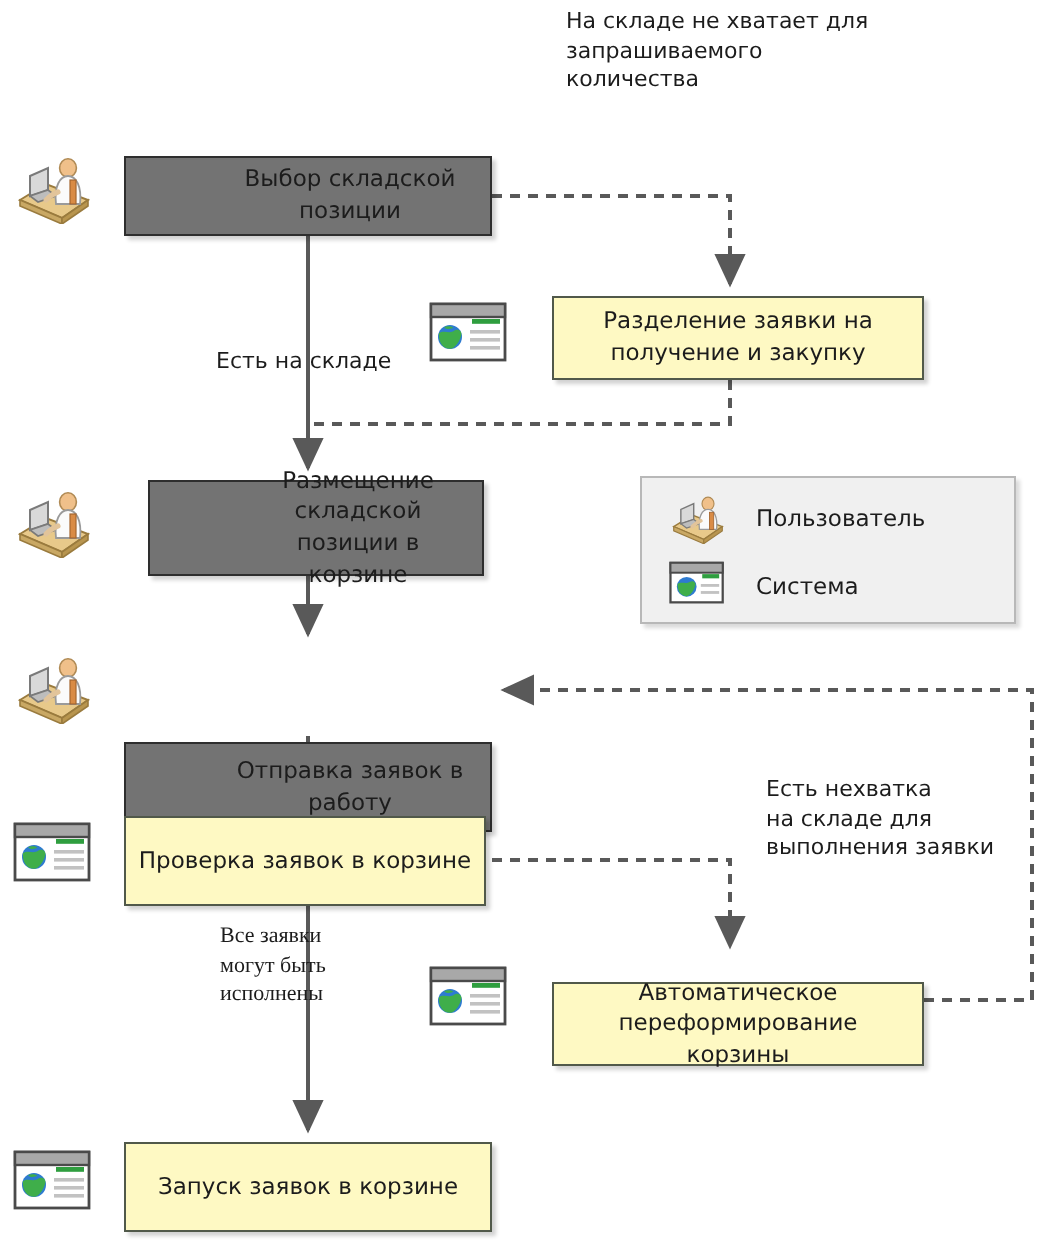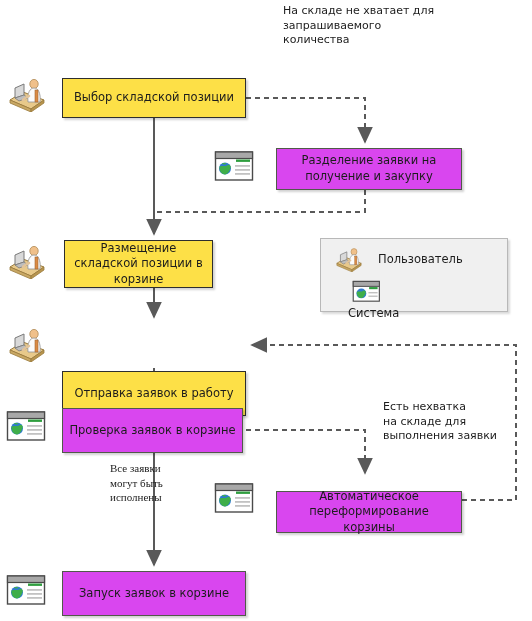--- a/index.html
+++ b/index.html
@@ -25,25 +25,26 @@
     justify-content: center;
     text-align: center;
     font-size: 11.5px;
     color: #1c1c1c;
     line-height: 1.35;
     border: 1px solid #3c3c3c;
     padding: 2px 6px;
     box-shadow: 2px 2px 2px rgba(0,0,0,0.18);
   }
   .node.user {
-    background: #fde047;
+    background: #737373;
     border-color: #2e2e2e;
+    padding-left: 48px;
   }
   .node.system {
-    background: #d946ef;
+    background: #fef9c3;
     border-color: #51594a;
   }
   .edge-label {
     position: absolute;
     font-size: 11px;
     color: #1c1c1c;
     line-height: 1.32;
     white-space: pre-line;
   }
   .legend {
@@ -113,32 +114,33 @@
 
     <path d="M462,500 L516,500 L516,345 L252,345" stroke="#595959" stroke-width="2" fill="none" stroke-dasharray="5,4" marker-end="url(#ahd)"></path>
   </svg>
 
   <div class="edge-label" style="left:283px; top:4px; width:166px;">На складе не хватает для запрашиваемого количества</div>
 
   <div class="node user" style="left:62px; top:78px; width:184px; height:40px;">Выбор складской позиции</div>
 
   <div class="node system" style="left:276px; top:148px; width:186px; height:42px;">Разделение заявки на получение и закупку</div>
 
-  <div class="node user" style="left:64px; top:240px; width:149px; height:48px;">Размещение складской позиции в корзине</div>
+  <div class="node user" style="left:74px; top:240px; width:168px; height:48px;">Размещение складской позиции в корзине</div>
 
   <div class="node user" style="left:62px; top:323px; width:184px; height:45px;margin-top:48px;">Отправка заявок в работу</div>
 
   <div class="node system" style="left:62px; top:408px; width:181px; height:45px;">Проверка заявок в корзине</div>
 
   <div class="node system" style="left:276px; top:479px; width:186px; height:42px;margin-top:12px;">Автоматическое переформирование корзины</div>
 
   <div class="node system" style="left:62px; top:571px; width:184px; height:45px;">Запуск заявок в корзине</div>
 
-
-  <div class="edge-label" style="left:383px; top:400px; width:140px;">Есть нехватка
+  <div class="edge-label" style="left:108px; top:174px; width:92px;">Есть на складе</div>
+
+  <div class="edge-label" style="left:383px; top:388px; width:140px;">Есть нехватка
 на складе для
 выполнения заявки</div>
 
   <div class="edge-label" style="left:110px; top:461px; width:88px;font-family:Liberation Serif, serif;">Все заявки
 могут быть
 исполнены</div>
 
   <div class="icon" style="left:6px; top:76px;">
     <svg viewBox="0 0 42 36" width="42" height="36">
       <polygon points="4,24 17,16 38,24 25,33" fill="#e8c98a" stroke="#9a7b3e" stroke-width="1"></polygon>
@@ -249,21 +251,21 @@
         <polygon points="9,22 18,19 22,22 13,25" fill="#bdbdbd" stroke="#7a7a7a" stroke-width="0.8"></polygon>
         <ellipse cx="28" cy="8" rx="4.2" ry="4.6" fill="#f0c08a" stroke="#b08a54" stroke-width="0.8"></ellipse>
         <path d="M22,26 C21,17 24,12 28,12 C32,12 35,17 34,26 z" fill="#fbfbfb" stroke="#9a9a9a" stroke-width="0.9"></path>
         <path d="M23,20 C20,21 18,23 17,24" stroke="#e2c49a" stroke-width="2.6" fill="none" stroke-linecap="round"></path>
         <rect x="29" y="14" width="3" height="12" fill="#d98b45" stroke="#a4662f" stroke-width="0.6"></rect>
       </svg>
     </span>
     <span class="legend-text">Пользователь</span>
   </div>
 
-  <div class="legend-row" style="left:334px; top:280px;flex-direction:column;">
+  <div class="legend-row" style="left:334px; top:280px;">
     <span class="icon small">
       <svg viewBox="0 0 42 34" width="30" height="24">
         <rect x="1.5" y="2" width="37" height="28" fill="#ffffff" stroke="#4a4a4a" stroke-width="1.6"></rect>
         <rect x="1.5" y="2" width="37" height="7" fill="#a8a8a8" stroke="#4a4a4a" stroke-width="1.4"></rect>
         <rect x="24" y="10" width="12" height="3" fill="#2f9e3f"></rect>
         <circle cx="13" cy="19" r="7" fill="#2e7bd0"></circle>
         <path d="M6.5,17 C9,15 12.5,17.4 15,15.6 C17.4,14 19.6,15.8 19.2,17.6 C18.6,21 15.6,25.6 13,25.6 C9.2,25.6 6.4,22.4 6.5,17 z" fill="#3fae4a"></path>
         <rect x="23" y="17" width="13" height="2" fill="#c2c2c2"></rect>
         <rect x="23" y="22" width="13" height="2" fill="#c2c2c2"></rect>
       </svg>

